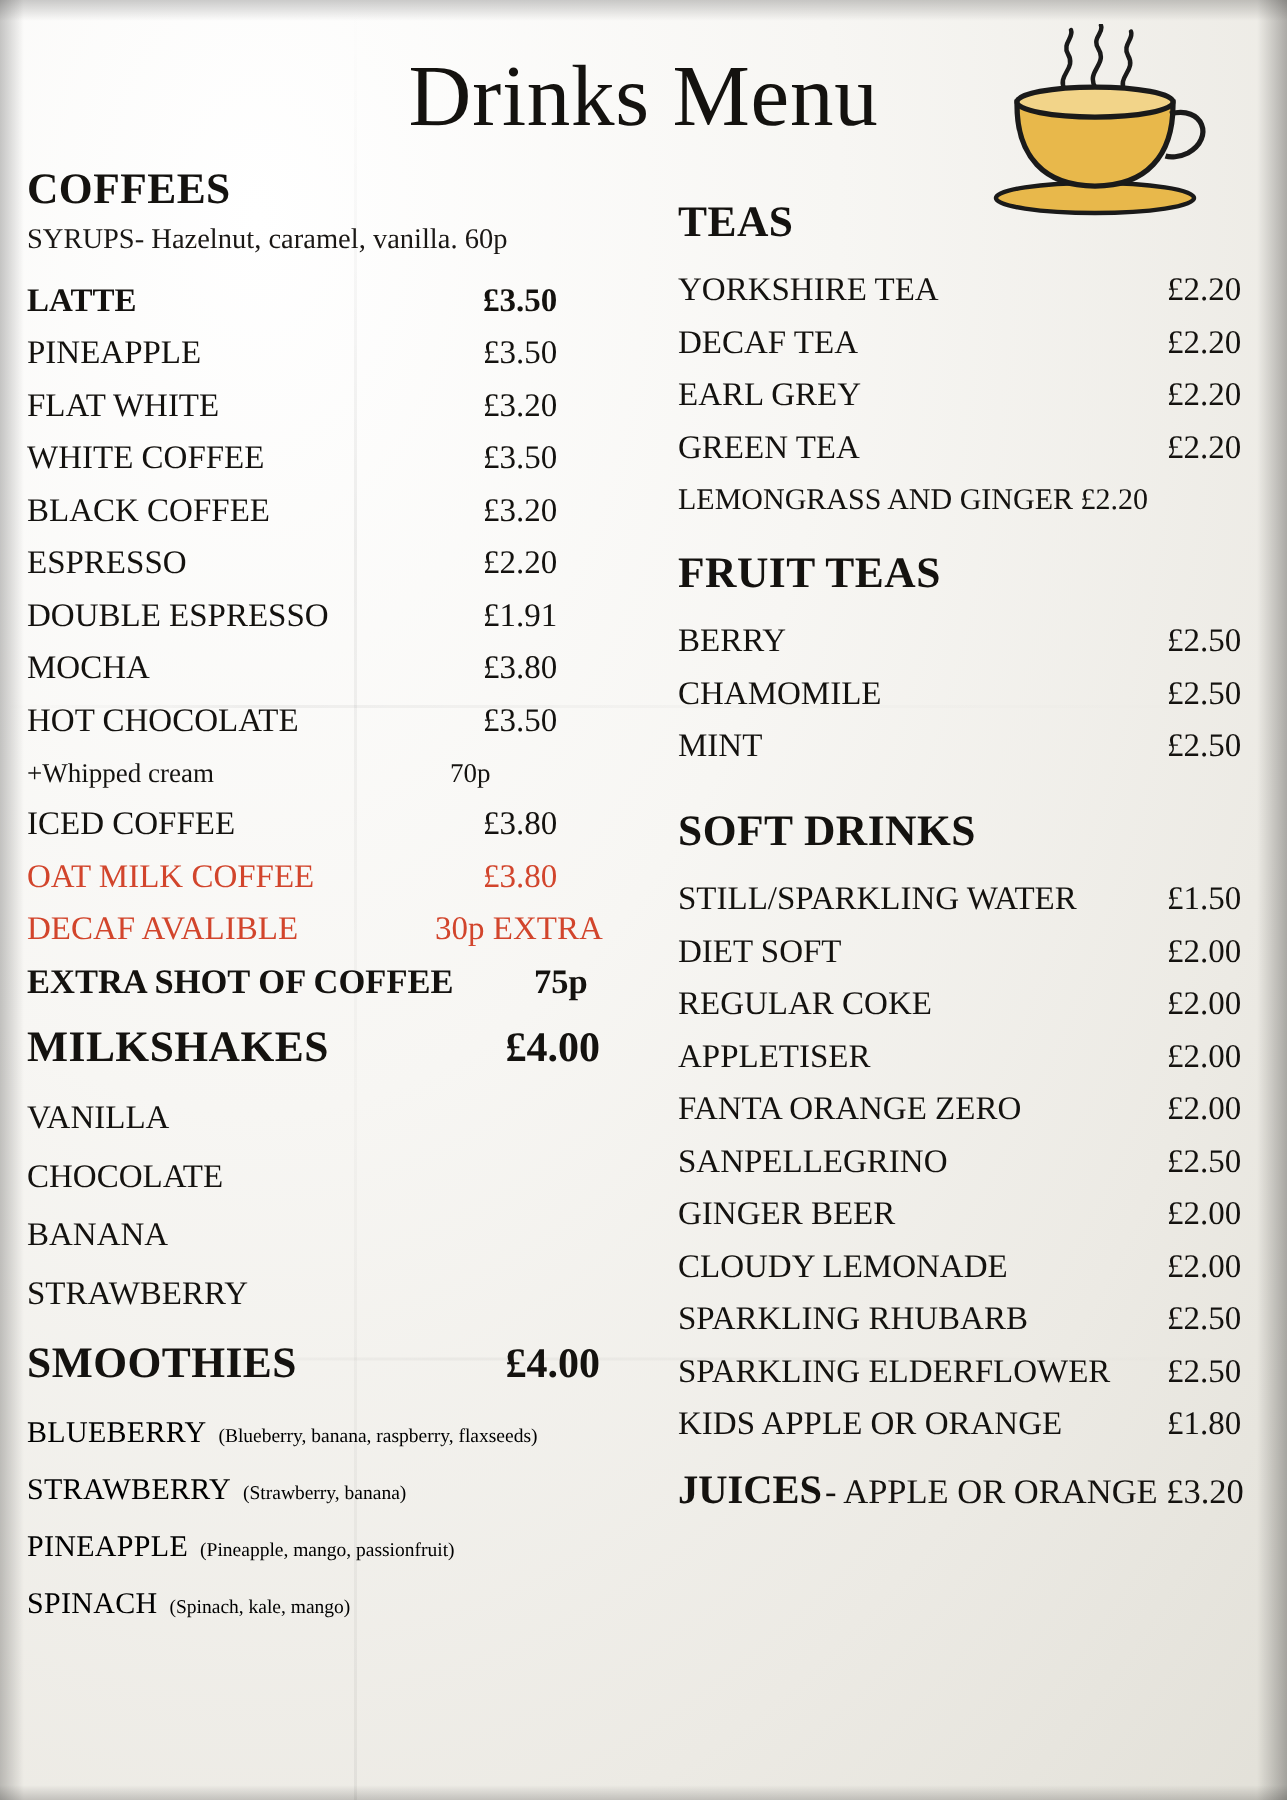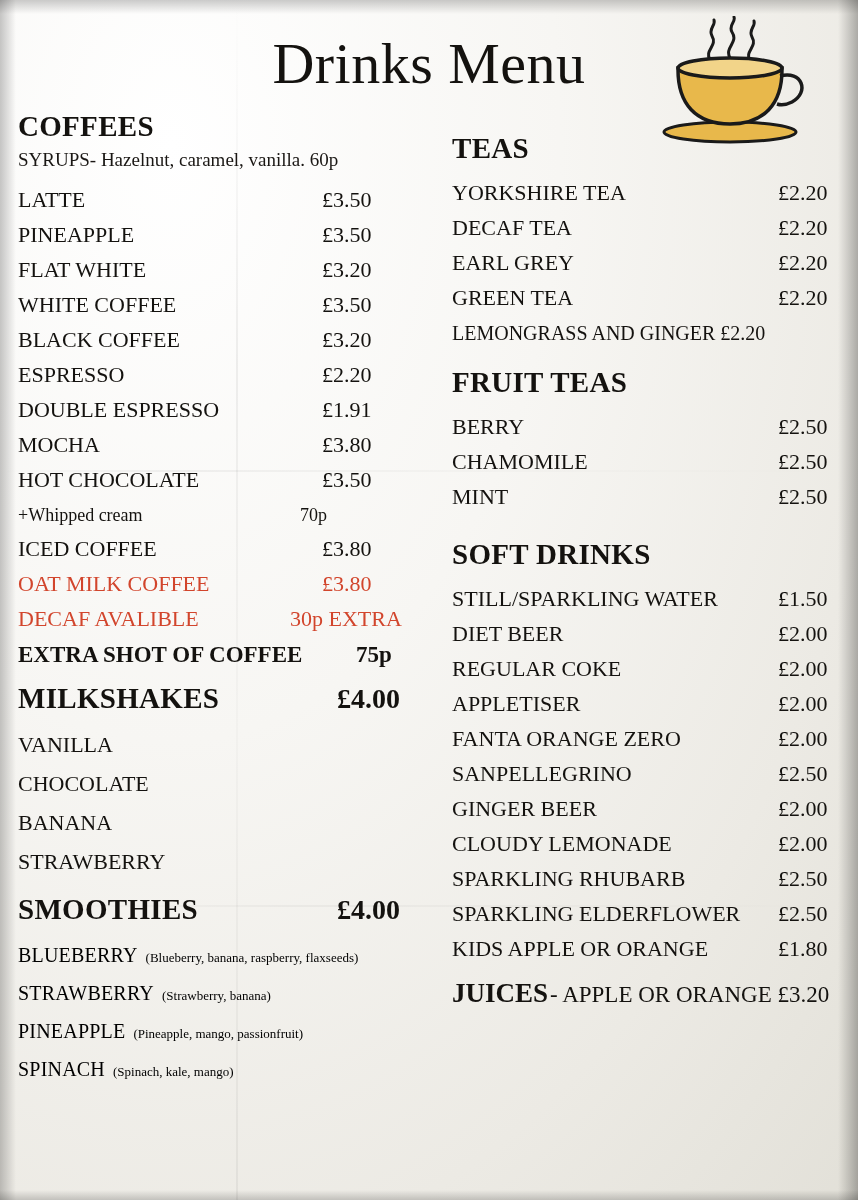--- a/index.html
+++ b/index.html
@@ -170,21 +170,21 @@
       <path d="M136 60 C158 54, 166 76, 148 86 C142 89, 136 89, 133 88" fill="none" stroke="#1a1a1a" stroke-width="3.5"></path>
       <ellipse cx="86" cy="52" rx="52" ry="10" fill="#f2d489" stroke="#1a1a1a" stroke-width="3.5"></ellipse>
     </svg>
   </div>
 
   <div class="col" id="col-left">
 
     <h2 class="section">COFFEES</h2>
     <div class="note">SYRUPS- Hazelnut, caramel, vanilla. 60p</div>
 
-    <div class="row lrow" style="margin-top:18px;">
+    <div class="row lrow" style="margin-top:18px;font-weight:bold;">
       <span class="name">LATTE</span>
       <span class="spacer"></span>
       <span class="price">£3.50</span>
     </div>
     <div class="row lrow">
       <span class="name">PINEAPPLE</span>
       <span class="spacer"></span>
       <span class="price">£3.50</span>
     </div>
     <div class="row lrow">
@@ -332,21 +332,21 @@
     </div>
 
     <h2 class="section" style="margin-top:30px;">SOFT DRINKS</h2>
 
     <div class="row rrow" style="margin-top:17px;">
       <span class="name">STILL/SPARKLING WATER</span>
       <span class="spacer"></span>
       <span class="price">£1.50</span>
     </div>
     <div class="row rrow">
-      <span class="name">DIET BEER</span>
+      <span class="name">DIET SOFT</span>
       <span class="spacer"></span>
       <span class="price">£2.00</span>
     </div>
     <div class="row rrow">
       <span class="name">REGULAR COKE</span>
       <span class="spacer"></span>
       <span class="price">£2.00</span>
     </div>
     <div class="row rrow">
       <span class="name">APPLETISER</span>

